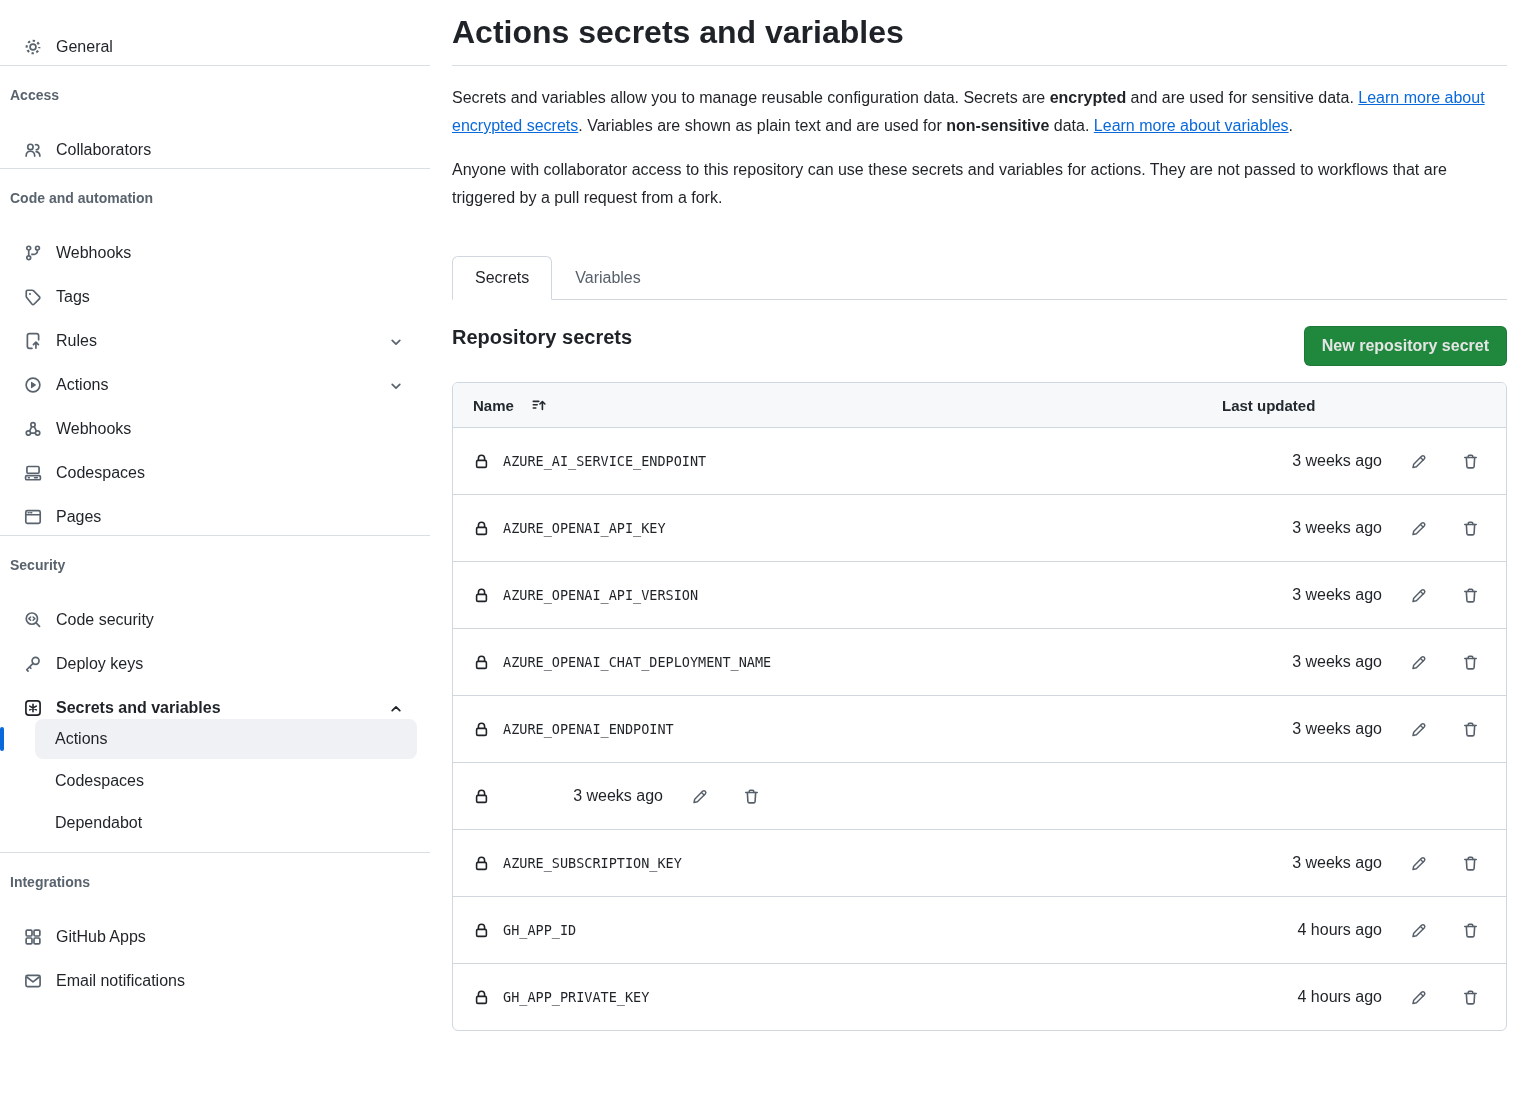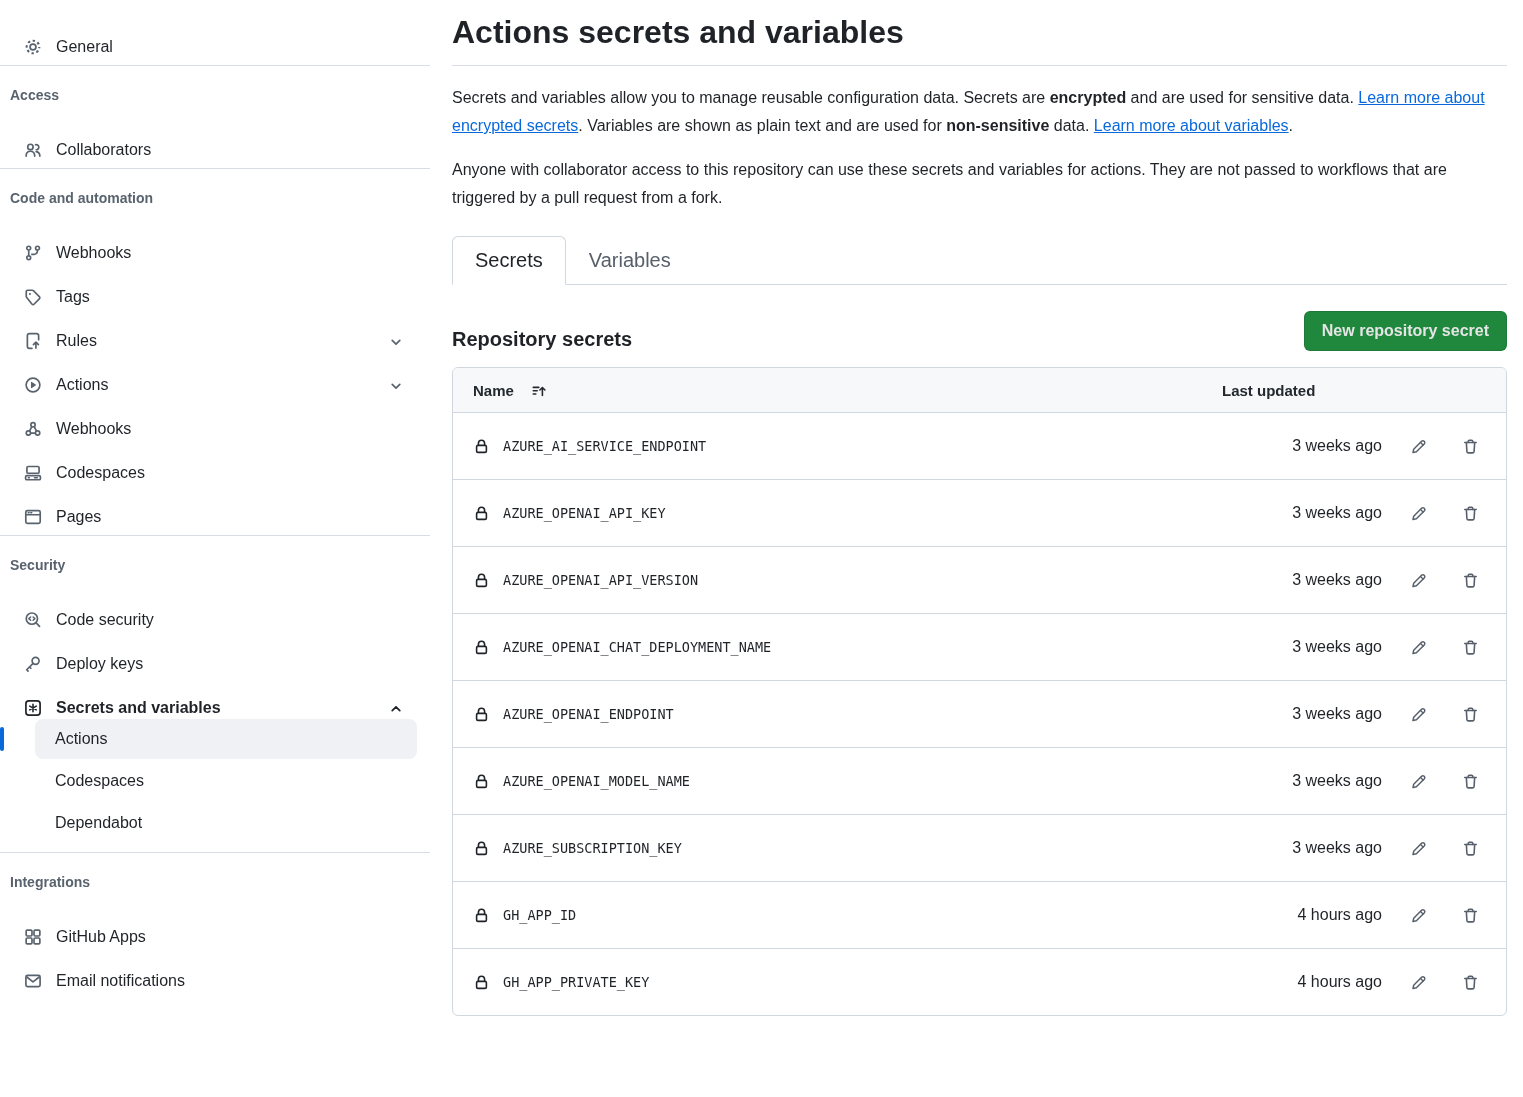--- a/index.html
+++ b/index.html
@@ -42,33 +42,33 @@
   
   .main{flex:1;padding-left:22px;padding-right:16px;}
   .page-title{font-size:32px;font-weight:700;margin:14px 0 14px 0;color:var(--fg);}
   .title-rule{border:none;border-top:1px solid var(--border-light);margin:0 0 18px 0;}
   .desc{font-size:16px;line-height:1.75;margin:0 0 16px 0;max-width:1056px;}
   .desc b{font-weight:700;}
   a.inline-link{color:var(--link-blue);text-decoration:underline;cursor:pointer;}
 
   .tabnav{display:flex;border-bottom:1px solid var(--border);margin-top:24px;}
   .tab{appearance:none;background:transparent;border:1px solid transparent;
-    border-radius:6px 6px 0 0;margin-bottom:-1px;padding:12px 22px;font-size:20px;
-    font-family:inherit;color:#57606a;cursor:pointer;}
+    border-radius:6px 6px 0 0;margin-bottom:-1px;padding:12px 22px;font-size:16px;
+    font-family:inherit;color:#57606a;cursor:pointer;margin-top:20px;}
   .tab.active{background:#fff;border-color:var(--border);border-bottom-color:#fff;color:var(--fg);}
 
-  .section-head-row{display:flex;justify-content:space-between;align-items:flex-end;margin-top:26px;}
+  .section-head-row{display:flex;justify-content:space-between;align-items:flex-start;margin-top:26px;}
   .section-heading{font-size:20px;font-weight:700;margin:0;}
   .btn-primary{background:var(--accent-green);color:#e5e5e5;border:1px solid rgba(27,31,36,0.15);
     border-radius:6px;padding:10px 17px;font-size:16px;font-weight:700;font-family:inherit;cursor:pointer;}
 
   .secrets-table{border:1px solid var(--border);border-radius:6px;margin-top:16px;overflow:hidden;}
   .thead{display:flex;align-items:center;height:44px;padding:0 20px;background:var(--head-bg);
     font-weight:700;font-size:15px;color:#24292f;}
-  .th-name{flex:1;display:flex;align-items:flex-end;gap:17px;cursor:pointer;}
+  .th-name{flex:1;display:flex;align-items:flex-start;gap:17px;cursor:pointer;}
   .th-updated{width:160px;text-align:left;}
   .th-actions{width:104px;}
   .secret-row{display:flex;align-items:center;height:67px;padding:8px 20px;border-top:1px solid var(--border);}
   .lock{color:var(--fg);margin-right:13px;display:inline-flex;}
   .secret-name{flex:1;font-family:"DejaVu Sans Mono", monospace;font-size:13.5px;color:var(--fg);}
   .updated{width:160px;text-align:right;font-size:16px;color:var(--fg);}
   .icon-btn{width:32px;height:32px;margin-left:20px;display:flex;align-items:center;justify-content:center;
     background:none;border:none;color:#57606a;cursor:pointer;padding:0;}
 </style>
 </head>
@@ -427,21 +427,20 @@
     </button>
   </div>
 
   <div class="secret-row">
     <span class="lock octicon">
       <svg width="17" height="17" viewBox="0 0 16 16" fill="none" stroke="currentColor" stroke-width="1.5">
                 <path d="M5.1 6.9V5a2.9 2.9 0 0 1 5.8 0v1.9"></path>
                 <rect x="3.4" y="6.9" width="9.2" height="6.6" rx="1.3"></rect>
               </svg>
     </span>
-    <span class="secret-name">AZURE_OPENAI_MODEL_NAME</span>
     <span class="updated">3 weeks ago</span>
     <button class="icon-btn">
       <svg width="17" height="17" viewBox="0 0 16 16" fill="none" stroke="currentColor" stroke-width="1.4" stroke-linecap="round" stroke-linejoin="round">
                 <path d="M11.1 2.9a1.8 1.8 0 0 1 2.5 2.5l-7.6 7.6-3.2.7.7-3.2Z"></path>
                 <path d="m9.9 4.2 2.4 2.4" stroke-width="1.2"></path>
               </svg>
     </button>
     <button class="icon-btn">
       <svg width="17" height="17" viewBox="0 0 16 16" fill="none" stroke="currentColor" stroke-width="1.5" stroke-linecap="round" stroke-linejoin="round">
                 <path d="M2.6 4.3h10.8"></path>

